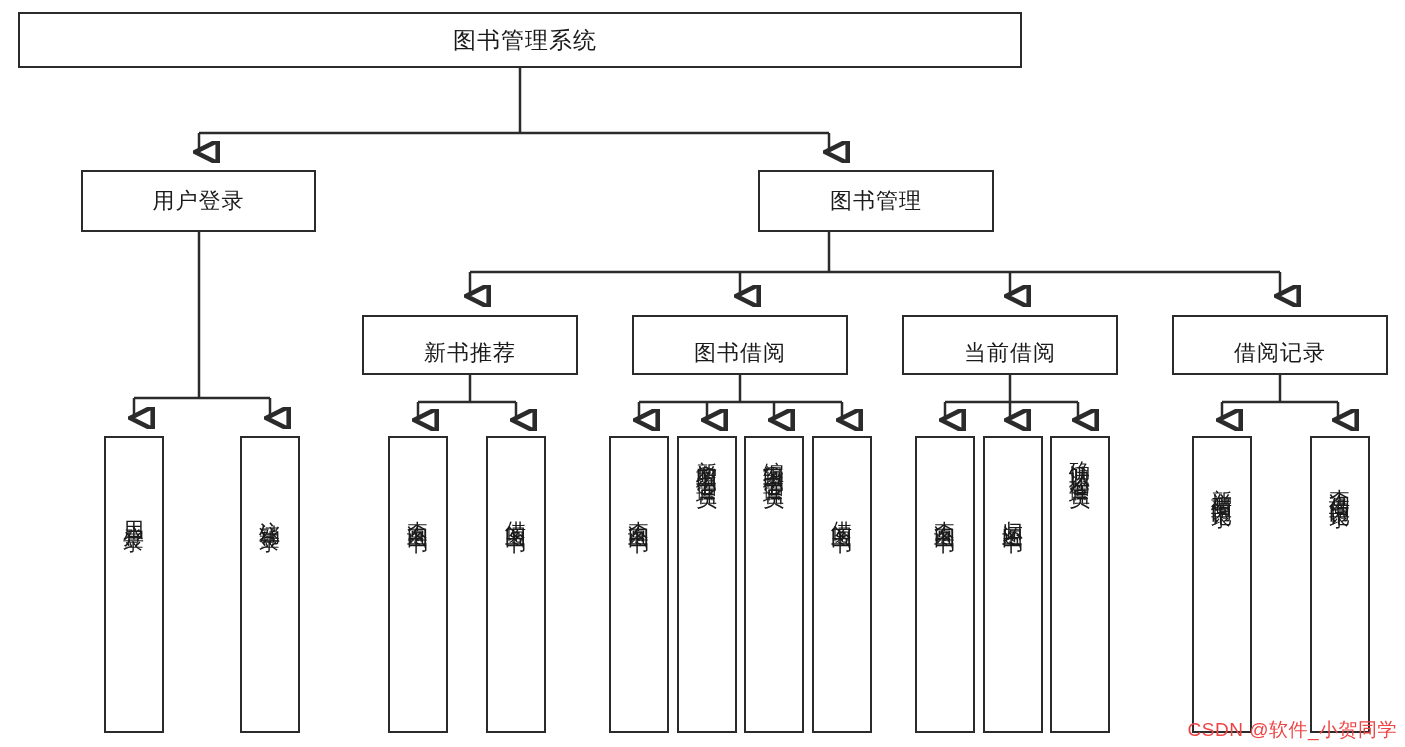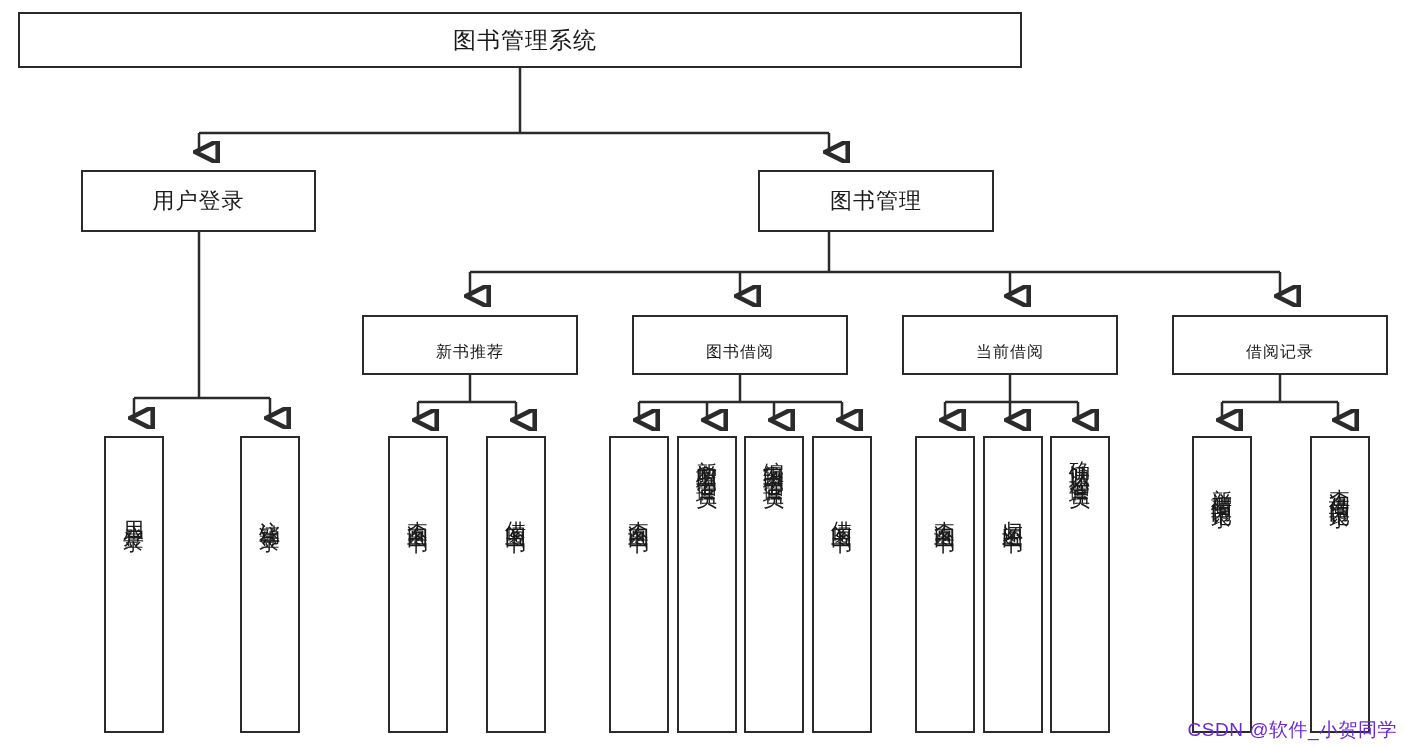--- a/index.html
+++ b/index.html
@@ -28,21 +28,21 @@
     color: #1a1a1a;
   }
   .node .label {
     font-size: 22px;
     line-height: 1.15;
     letter-spacing: 1px;
     white-space: nowrap;
   }
   .node.root .label { font-size: 23px; }
   .node.level2 .label { font-size: 22px; }
-  .node.level3 .label { font-size: 16px; margin-top: 15px; }
+  .node.level3 .label { font-size: 22px; margin-top: 15px; }
   .node.leaf {
     align-items: flex-start;
     justify-content: center;
     padding-top: 4px;
   }
   .node.leaf .label {
     font-size: 21px;
     writing-mode: vertical-rl;
     text-orientation: upright;
     white-space: nowrap;
@@ -65,21 +65,21 @@
   svg#wires line, svg#wires path {
     stroke: #2b2b2b;
     stroke-width: 2.5;
     fill: none;
   }
   .watermark {
     position: absolute;
     right: 8px;
     bottom: 4px;
     font-size: 19px;
-    color: #6d28d9;
+    color: #ef4444;
     letter-spacing: 0.5px;
     white-space: nowrap;
   }
 </style>
 </head>
 <body>
 
 <div id="canvas">
 
   <svg id="wires" viewBox="0 0 1405 747">

